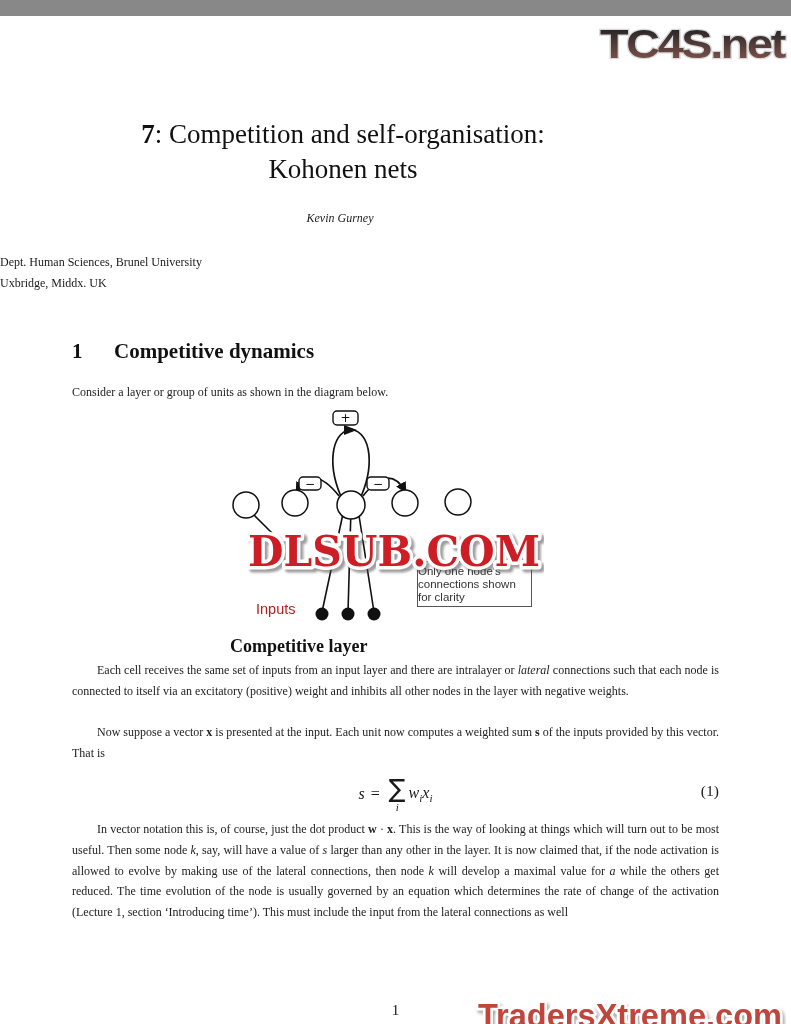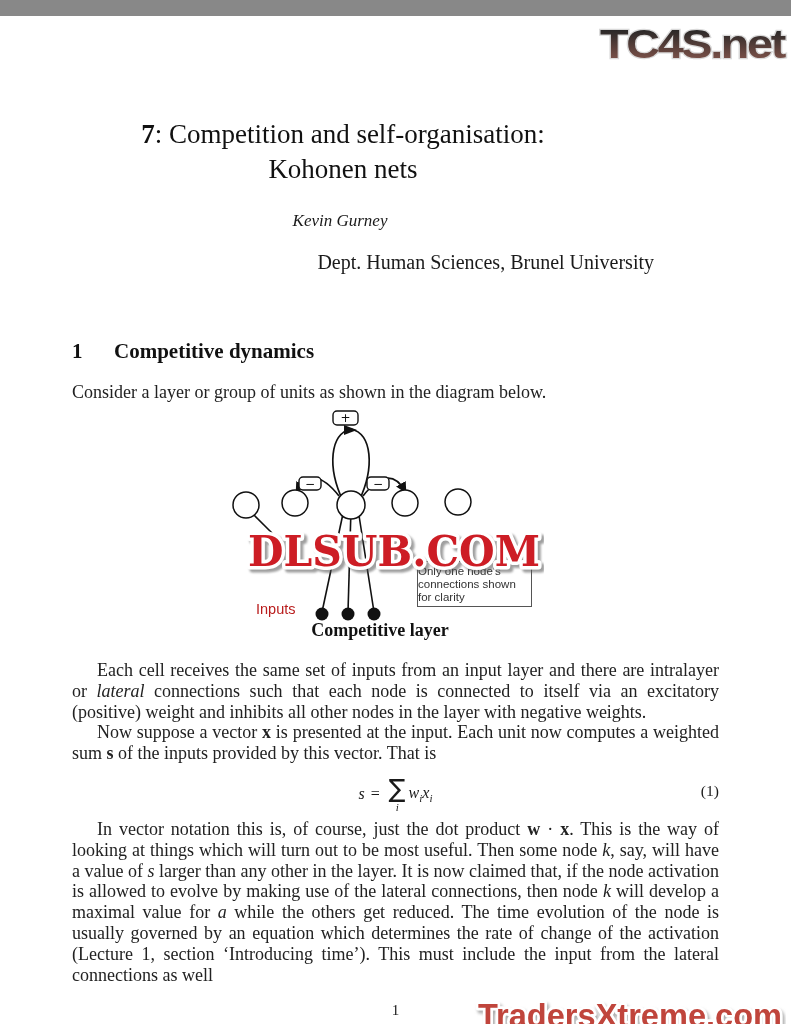--- a/index.html
+++ b/index.html
@@ -14,30 +14,30 @@
   }
   
   .logo-tc4s{position:absolute;top:3px;left:596px;}
   .logo-dlsub{position:absolute;top:509px;left:244px;z-index:6;}
   .logo-traders{position:absolute;top:977px;left:474px;z-index:6;}
   
   .title-block{position:absolute;top:101px;left:0;width:686px;text-align:center;}
   .title-line{font-size:27px;line-height:35px;color:#111;}
   .title-num{font-weight:bold;}
   .author{position:absolute;top:195px;left:0;width:680px;text-align:center;
-          font-style:italic;font-size:17px;}
-  .affil{position:absolute;top:236px;left:0;width:654px;text-align:right;
-         font-size:20px;line-height:21px;}
+          font-style:italic;font-size:12px;}
+  .affil{position:absolute;top:236px;left:0;width:654px;text-align:left;
+         font-size:12px;line-height:21px;}
   
   .sec-heading{position:absolute;top:323px;left:72px;width:650px;
                font-size:21px;font-weight:bold;color:#111;}
   .sec-heading .sec-num{display:inline-block;width:42px;}
   
   .para{position:absolute;left:72px;width:647px;
-        font-size:18px;line-height:20.8px;text-align:justify;color:#222;}
+        font-size:12px;line-height:20.8px;text-align:justify;color:#222;}
   .para.indent{text-indent:25px;}
   .seg-i{font-style:italic;}
   .seg-b{font-weight:bold;}
   .p-intro{top:366px;}
   .p-1{top:644px;}
   .p-2{top:706px;}
   .p-3{top:803px;}
   
   .equation-row{position:absolute;top:752px;left:72px;width:647px;height:52px;}
   .eq-center{position:absolute;left:0;top:0;width:100%;height:100%;
@@ -53,21 +53,21 @@
   .eq-number{position:absolute;right:0;top:14px;font-size:15.6px;font-style:normal;}
   
   .figure{position:absolute;top:393px;left:225px;width:320px;height:240px;}
   .note-box{position:absolute;top:545px;left:417px;width:113px;height:44px;
             border:1px solid #555;background:#fff;
             font-family:"Liberation Sans", sans-serif;font-size:11.5px;
             line-height:13px;text-align:left;color:#333;
             display:flex;flex-direction:column;justify-content:center;}
   .inputs-label{position:absolute;top:585px;left:256px;
                 font-family:"Liberation Sans", sans-serif;font-size:14.5px;color:#b91c1c;}
-  .fig-caption{position:absolute;top:604px;left:230px;width:300px;text-align:center;
+  .fig-caption{position:absolute;top:620px;left:230px;width:300px;text-align:left;
                font-size:18px;font-weight:bold;color:#111;}
   
   .page-number{position:absolute;top:986px;left:0;width:791px;text-align:center;
                font-size:15px;}
 </style>
 </head>
 <body>
 
 <div class="page">
 
@@ -85,20 +85,21 @@
 
   <div class="title-block">
     <div class="title-line"><span class="title-num">7</span><span>: Competition and self-organisation:</span></div>
     <div class="title-line">Kohonen nets</div>
   </div>
 
   <div class="author">Kevin Gurney</div>
 
   <div class="affil">
     <div>Dept. Human Sciences, Brunel University</div>
+    <div>Uxbridge, Middx. UK</div>
   </div>
 
   <div class="sec-heading">
     <span class="sec-num">1</span><span>Competitive dynamics</span>
   </div>
 
   <div class="para p-intro"><span>Consider a layer or group of units as shown in the diagram below.</span></div>
 
   <div class="figure">
     <svg width="320" height="240" viewBox="0 0 320 240">

